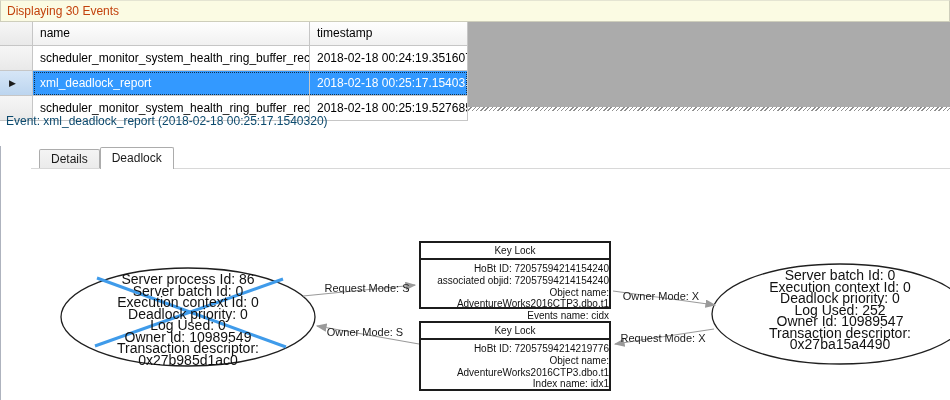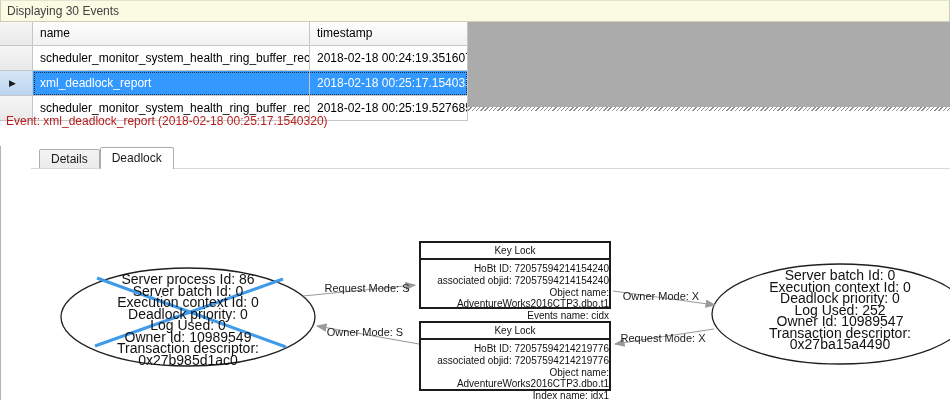--- a/index.html
+++ b/index.html
@@ -1,21 +1,21 @@
 <!DOCTYPE html>
 <html><head>
 <meta charset="utf-8">
 <style>
   * { margin:0; padding:0; box-sizing:border-box; }
   body { font-family:"Liberation Sans","DejaVu Sans",sans-serif; background:#fff; }
   .screen { position:relative; width:950px; height:400px; background:#fff; overflow:hidden; }
 
   
   .info-bar { height:22px; background:#FBFBE3; border:1px solid #CECEBB; border-top-color:#E4E4D2;
-              font-size:12px; color:#404040; line-height:20px; padding-left:6px; }
+              font-size:12px; color:#c2410c; line-height:20px; padding-left:6px; }
 
   
   .grid { display:flex; height:85px; }
   .grid-table { width:468px; background:#fff; }
   .grid-filler { flex:1; background:#ABABAB; }
   .g-row { display:flex; }
   .g-cell { border-right:1px solid #C6C6C6; border-bottom:1px solid #C6C6C6; font-size:12px;
             color:#000; padding-left:7px; overflow:hidden; white-space:nowrap; }
   .sel-cell { width:33px; background:linear-gradient(#F6F6F6,#E9E9E9); border-right:1px solid #C6C6C6;
               border-bottom:1px solid #C6C6C6; font-size:9px; line-height:25px; padding-left:9px; color:#1a1a1a; }
@@ -28,21 +28,21 @@
   .g-data .g-cell { line-height:24px; background:#fff; }
   .row-main { display:flex; }
   .g-data.selected .g-cell { background:#3399FF; color:#fff; }
   .g-data.selected .row-main { outline:1px dotted #10314e; outline-offset:-2px; }
   .g-data.selected .sel-cell { background:linear-gradient(#D6E6F7,#BCD5EF); }
 
   
   .splitter { height:4px; background:repeating-linear-gradient(135deg,#8f8f8f 0 1px,#ffffff 1px 3px); cursor:row-resize; }
 
   
-  .event-bar { height:21px; background:#fff; font-size:12px; color:#b91c1c; line-height:20px; padding-left:6px; }
+  .event-bar { height:21px; background:#fff; font-size:12px; color:#0c4a6e; line-height:20px; padding-left:6px; }
 
   
   .lower-pane { position:absolute; left:0; right:0; top:146px; bottom:0; border-left:1px solid #AEB3BE; display:flex; flex-direction:column;padding-left:30px; }
   .tabstrip { height:22px; display:flex; align-items:flex-end; padding-left:8px; position:relative; z-index:3; }
   .tab { font-size:12px; color:#1a1a1a; padding:0 11px; border:1px solid #ACACAC; border-bottom:none;
          background:linear-gradient(#F4F4F4,#EBEBEB); height:19px; line-height:18px; border-radius:2px 2px 0 0; }
   .tab.active { background:#fff; height:22px; line-height:21px; margin-bottom:-1px; position:relative; z-index:4; }
   .tab-content { position:relative; flex:1; background:#fff; border-top:1px solid #D8D8D8; }
 
   
@@ -154,21 +154,20 @@
           <div>associated objid: 72057594214154240</div>
           <div>Object name: AdventureWorks2016CTP3.dbo.t1</div>
           <div>Events name: cidx</div>
         </div>
       </div>
 
       <div class="lockbox" style="top:152px; height:70px;">
         <div class="lb-title">Key Lock</div>
         <div class="lb-body">
           <div>HoBt ID: 72057594214219776</div>
-          <div>associated objid: 72057594214219776</div>
           <div>Object name: AdventureWorks2016CTP3.dbo.t1</div>
           <div>Index name: idx1</div>
         </div>
       </div>
 
       <div class="edge-label" style="left:271px; top:113px;">Request Mode: S</div>
       <div class="edge-label" style="left:269px; top:157px;">Owner Mode: S</div>
       <div class="edge-label" style="left:565px; top:121px;">Owner Mode: X</div>
       <div class="edge-label" style="left:567px; top:163px;">Request Mode: X</div>
 

